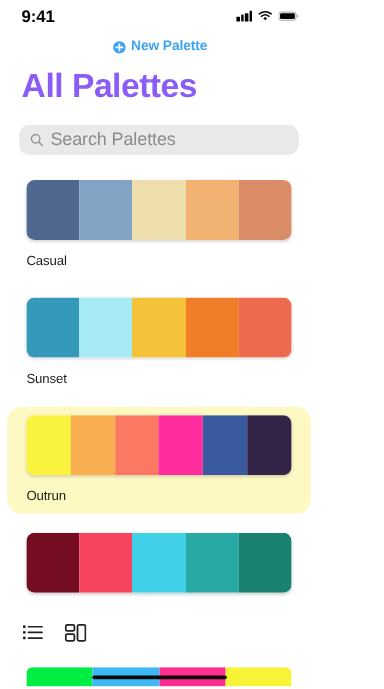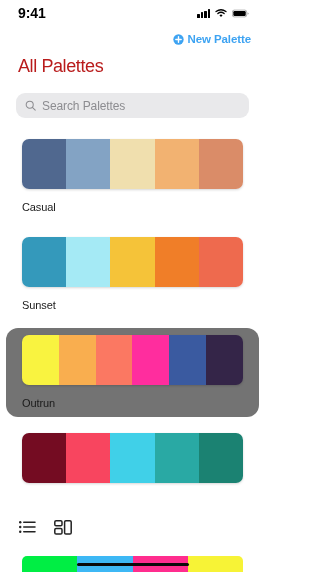--- a/index.html
+++ b/index.html
@@ -52,21 +52,21 @@
   .signal-bars i:nth-child(2) { height: 5.3px; }
   .signal-bars i:nth-child(3) { height: 7px; }
   .signal-bars i:nth-child(4) { height: 9px; }
 
   .wifi-icon { width: 12px; height: 9px; display: block; }
   .battery-icon { width: 17px; height: 9px; display: block; }
 
   
   .nav-action-row {
     display: flex;
-    justify-content: flex-end;
+    justify-content: center;
     align-items: center;
     padding: 4px 14px 0 16px;
     height: 22px;
   }
   .new-palette-btn {
     display: flex;
     align-items: center;
     gap: 4px;
     color: #3DA3F2;
     font-size: 11.5px;
@@ -75,59 +75,59 @@
     letter-spacing: -0.1px;
   }
   .plus-circle {
     width: 11px;
     height: 11px;
     display: block;
   }
 
   
   .page-title {
-    font-size: 18px;
-    font-weight: normal;
-    color: #b91c1c;
+    font-size: 28px;
+    font-weight: bold;
+    color: #8b5cf6;
     padding: 8px 0 0 18px;
     letter-spacing: -0.4px;
   }
 
   
   .search-wrap {
     padding: 16px 16px 0 16px;
   }
   .search-field {
     background: #E9E9EB;
     border-radius: 9px;
     height: 25px;
     display: flex;
     align-items: center;
     padding: 0 9px;
     gap: 6px;
     cursor: text;
   }
   .search-icon { width: 11px; height: 11px; display: block; flex: none; }
   .search-placeholder {
-    font-size: 12px;
+    font-size: 15px;
     color: #8C8C90;
     letter-spacing: -0.1px;
   }
 
   
   .palette-list {
     padding: 14px 0 0 0;
   }
   .palette-card {
     padding: 7px 16px 8px 16px;
     border-radius: 12px;
     margin: 0 6px 9px 6px;
   }
   .palette-card.selected {
-    background: #737373;
+    background: #fef9c3;
   }
   .swatch-strip {
     display: flex;
     height: 50px;
     border-radius: 7px;
     overflow: hidden;
     box-shadow: 0 1px 2.5px rgba(0,0,0,0.16);
   }
   .swatch {
     flex: 1 1 0;

